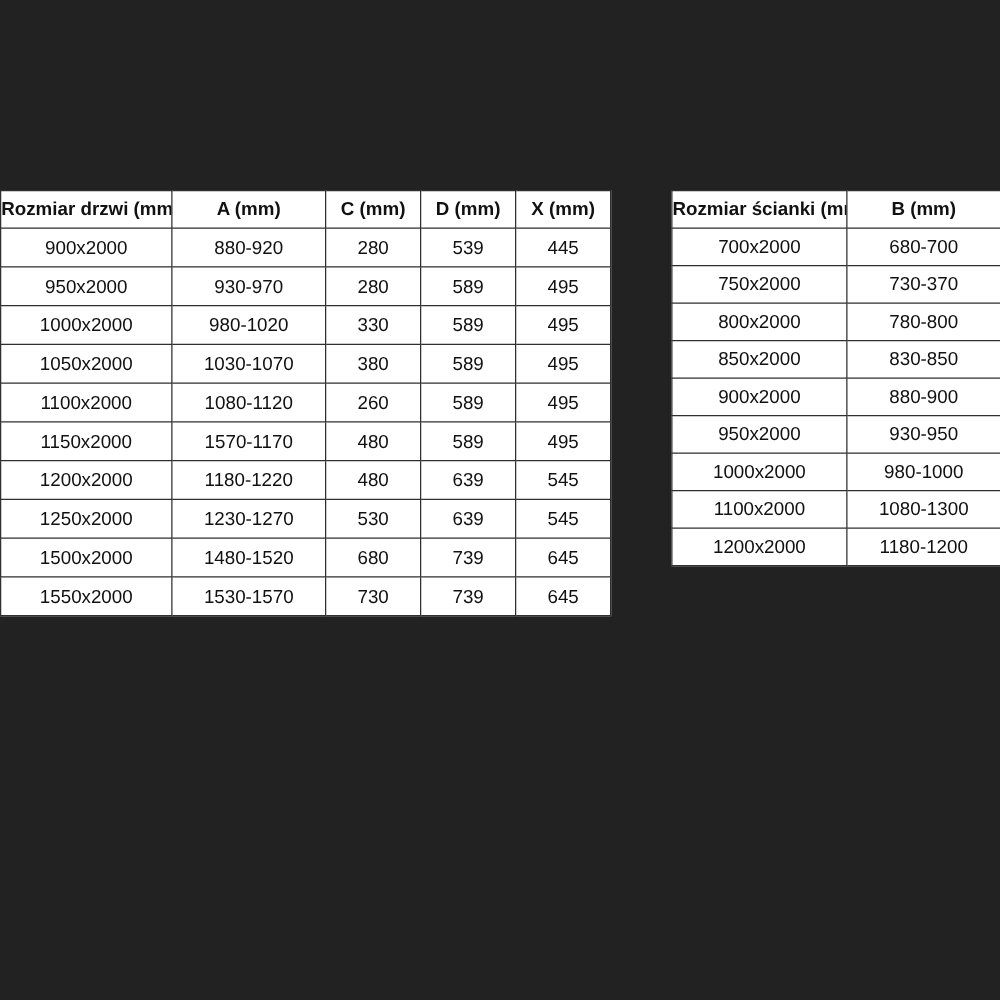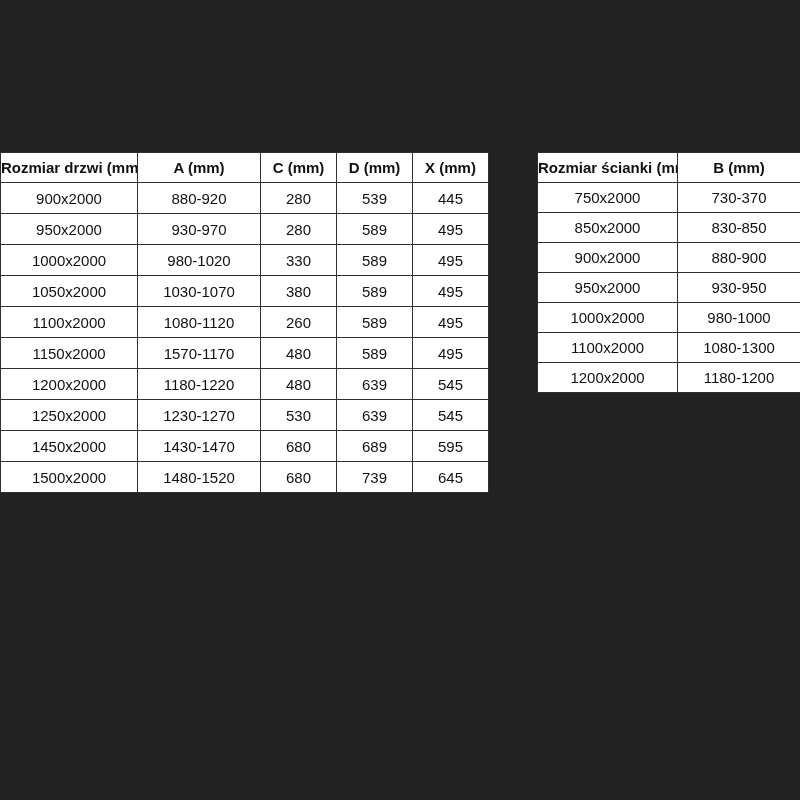--- a/index.html
+++ b/index.html
@@ -137,53 +137,61 @@
           <td>545</td>
         </tr>
         <tr>
           <td>1250x2000</td>
           <td>1230-1270</td>
           <td>530</td>
           <td>639</td>
           <td>545</td>
         </tr>
         <tr>
-          <td>1450x2000</td>
-          <td>1430-1470</td>
-          <td>680</td>
-          <td>689</td>
-          <td>595</td>
-        </tr>
-        <tr>
           <td>1500x2000</td>
           <td>1480-1520</td>
           <td>680</td>
+          <td>739</td>
+          <td>645</td>
+        </tr>
+        <tr>
+          <td>1550x2000</td>
+          <td>1530-1570</td>
+          <td>730</td>
           <td>739</td>
           <td>645</td>
         </tr>
       </tbody>
   </table>
 
   <table class="tbl wall">
     <colgroup>
       <col class="c0">
         <col class="c1">
     </colgroup>
     <thead>
       <tr>
           <th>Rozmiar ścianki (mm)</th>
           <th>B (mm)</th>
         </tr>
     </thead>
     <tbody>
         <tr>
+          <td>700x2000</td>
+          <td>680-700</td>
+        </tr>
+        <tr>
           <td>750x2000</td>
           <td>730-370</td>
         </tr>
         <tr>
+          <td>800x2000</td>
+          <td>780-800</td>
+        </tr>
+        <tr>
           <td>850x2000</td>
           <td>830-850</td>
         </tr>
         <tr>
           <td>900x2000</td>
           <td>880-900</td>
         </tr>
         <tr>
           <td>950x2000</td>
           <td>930-950</td>

